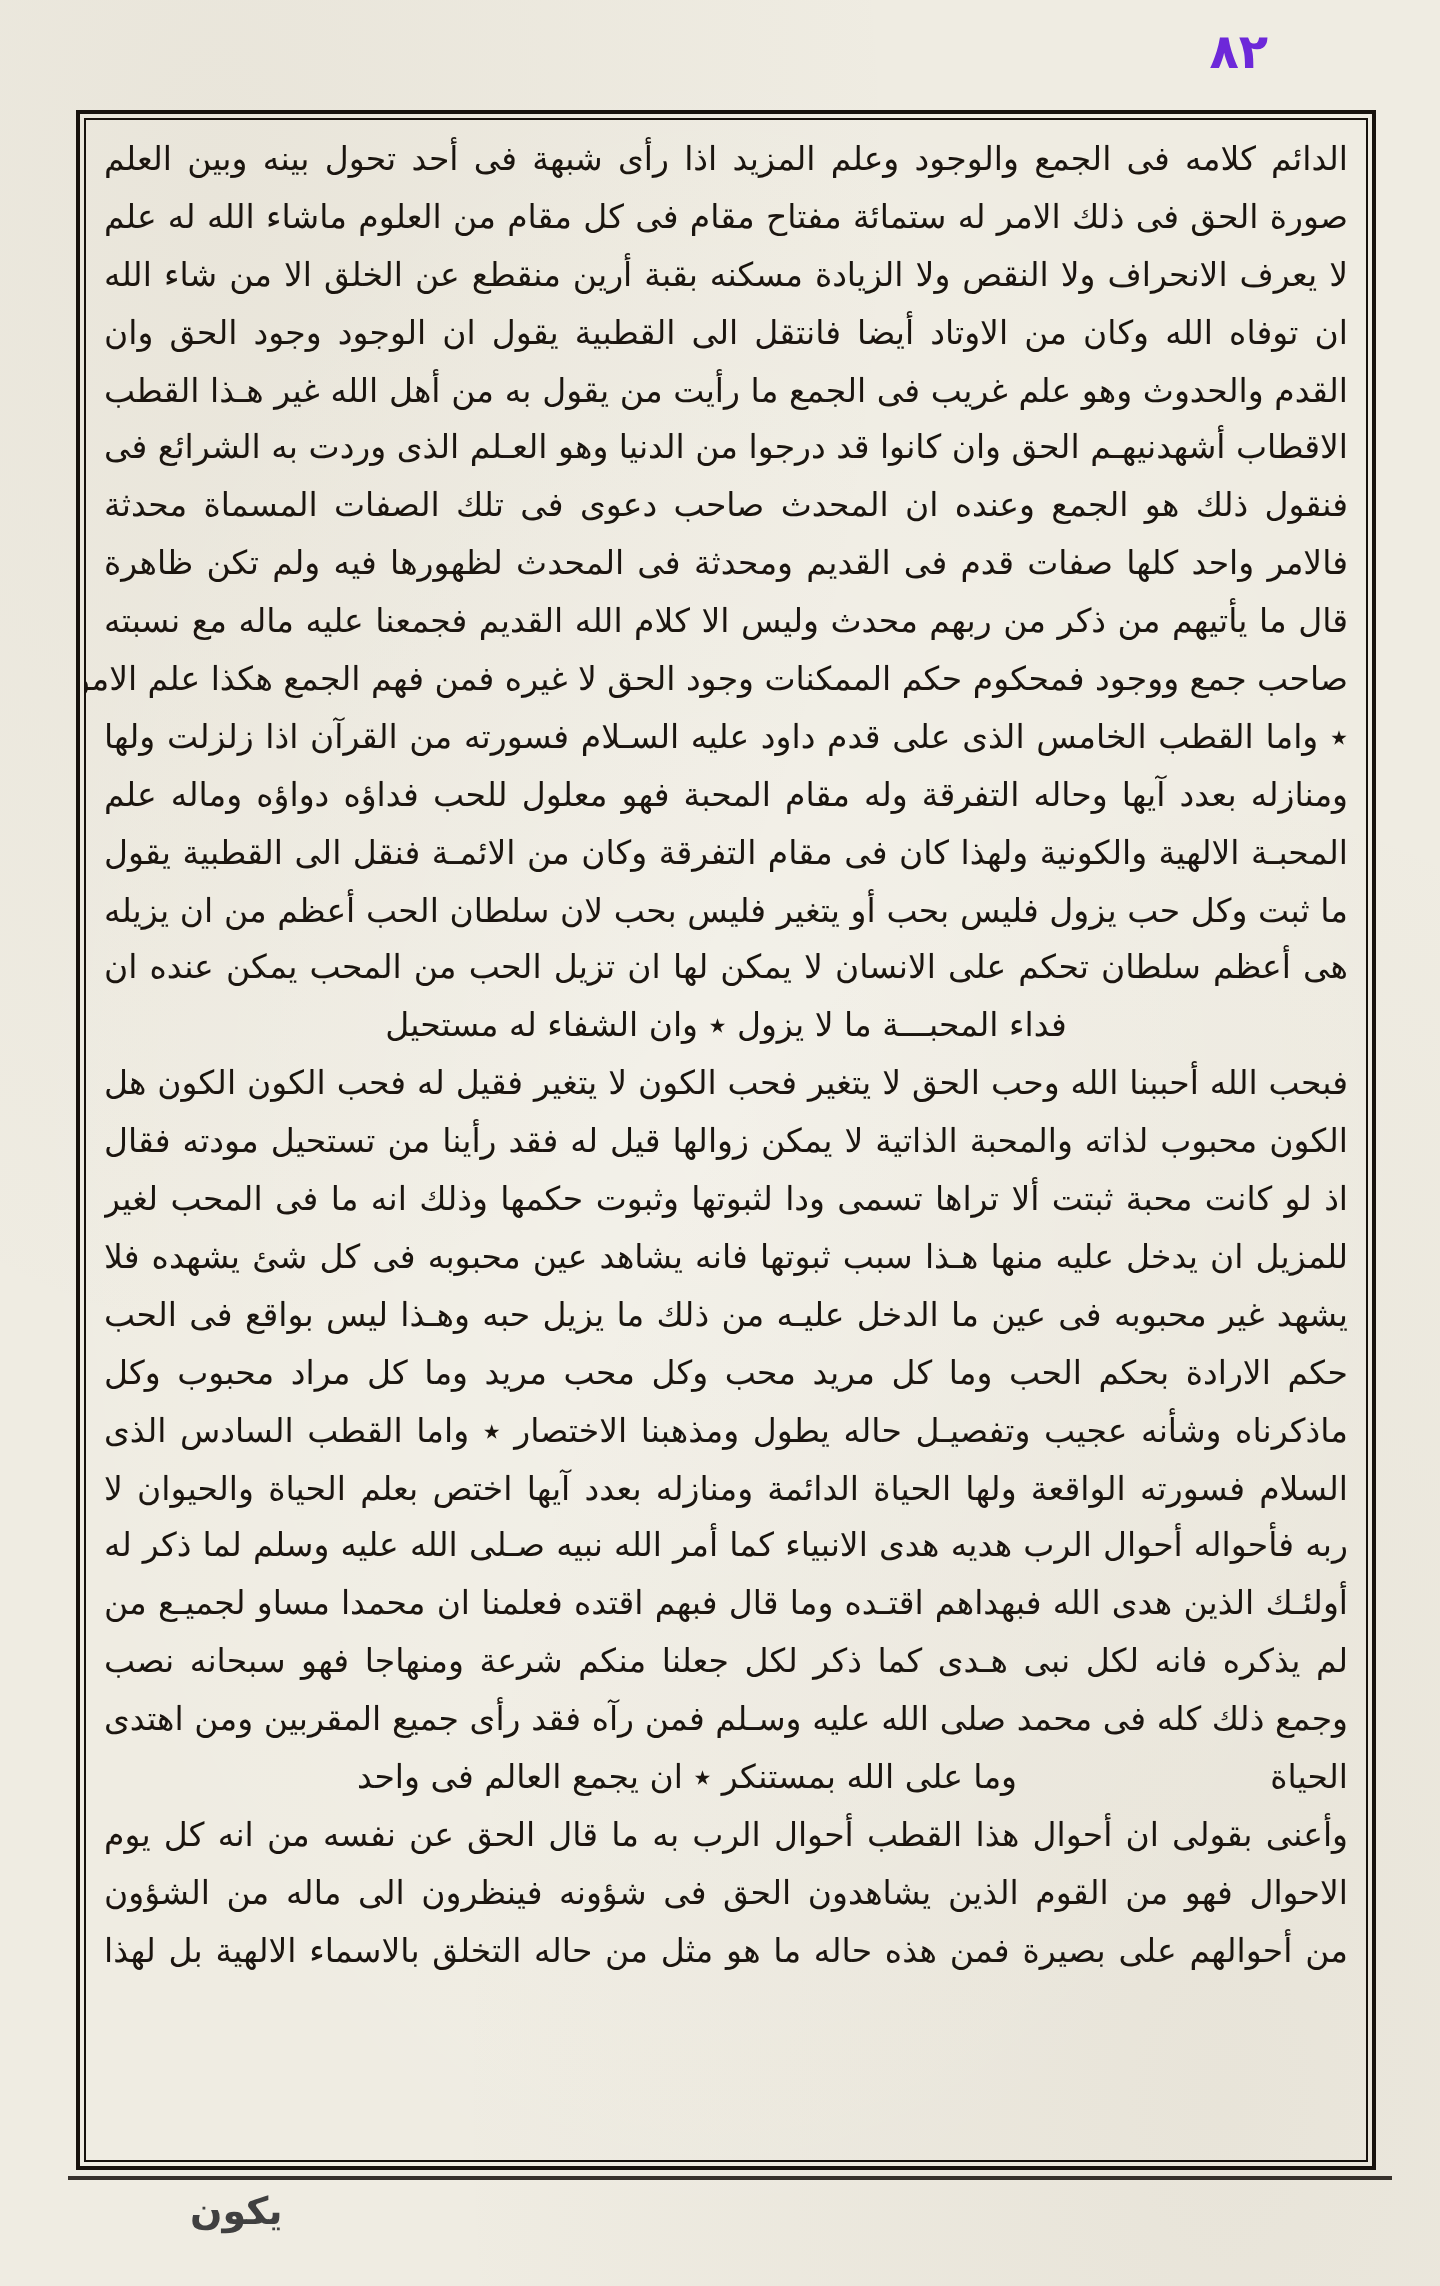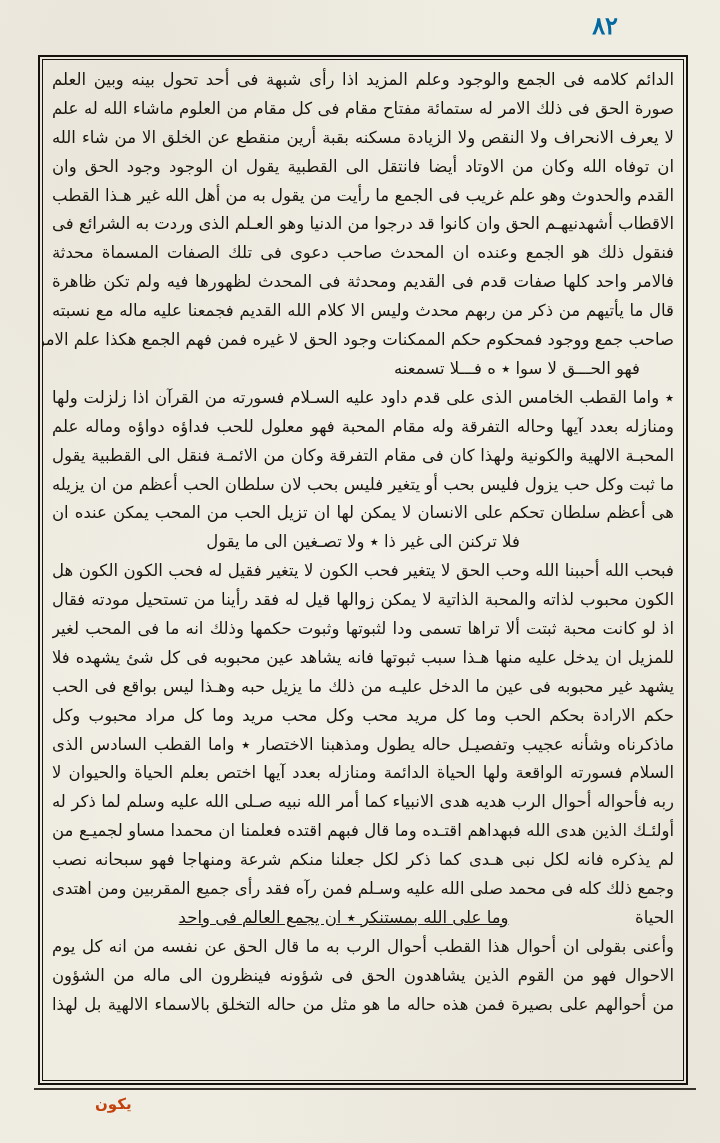--- a/index.html
+++ b/index.html
@@ -11,24 +11,23 @@
   }
   
   .paper-texture{
     position:absolute;inset:0;pointer-events:none;
     background:
       radial-gradient(ellipse at 15% 8%, rgba(120,100,70,.05), transparent 40%),
       radial-gradient(ellipse at 85% 92%, rgba(120,100,70,.06), transparent 45%),
       radial-gradient(ellipse at 50% 50%, rgba(255,255,255,.25), transparent 70%);
   }
   .page-number{
-    position:absolute;top:12px;right:102px;
+    position:absolute;top:12px;right:86px;
     font-size:24px;font-weight:bold;letter-spacing:1px;
-    color:#0369a1;
-    font-family:Liberation Serif, serif;
+    color:#6d28d9;
   }
   .frame-outer{
     position:absolute;left:38px;top:55px;width:650px;height:1030px;
     border:2.5px solid #17120d;
     box-sizing:border-box;
     background:transparent;
   }
   .frame-inner{
     position:absolute;inset:2px;
     border:1px solid #17120d;
@@ -51,24 +50,24 @@
     white-space:normal;
     overflow:hidden;height:28.9px;
   }
   .line.c{text-align:center;}
   .line.v2{
     display:flex;justify-content:space-between;
     padding:0 34px;
   }
   .line.m{display:flex;}
   .line.m .m-right{flex:0 0 auto;}
-  .line.m .m-center{flex:1 1 auto;text-align:center;text-decoration:underline;}
+  .line.m .m-center{flex:1 1 auto;text-align:center;}
   .catchword{
     position:absolute;left:95px;top:1095px;
-    direction:rtl;font-size:15px;font-weight:bold;color:#c2410c;text-align:center;
+    direction:rtl;font-size:19px;font-weight:bold;color:#404040;text-align:center;
   }
   
   .frame-outer::after{
     content:"";position:absolute;left:-6px;right:-10px;bottom:-7px;height:2px;
     background:#17120d;opacity:.85;
   }
 </style>
 </head>
 <body>
 
@@ -83,28 +82,27 @@
         <div class="line j">صورة الحق فى ذلك الامر له ستمائة مفتاح مقام فى كل مقام من العلوم ماشاء الله له علم الامتزاج والتركيب الاعتدالىّ</div>
         <div class="line j">لا يعرف الانحراف ولا النقص ولا الزيادة مسكنه بقبة أرين منقطع عن الخلق الا من شاء الله عاش طيبا مع الله الى</div>
         <div class="line j">ان توفاه الله وكان من الاوتاد أيضا فانتقل الى القطبية يقول ان الوجود وجود الحق وان الجمع جمع الحق صـفات</div>
         <div class="line j">القدم والحدوث وهو علم غريب فى الجمع ما رأيت من يقول به من أهل الله غير هـذا القطب فانى شاهدت هؤلاء</div>
         <div class="line j">الاقطاب أشهدنيهـم الحق وان كانوا قد درجوا من الدنيا وهو العـلم الذى وردت به الشرائع فى جانب الحق</div>
         <div class="line j">فنقول ذلك هو الجمع وعنده ان المحدث صاحب دعوى فى تلك الصفات المسماة محدثة ولاجل دعواه قلنا انه جمع والا</div>
         <div class="line j">فالامر واحد كلها صفات قدم فى القديم ومحدثة فى المحدث لظهورها فيه ولم تكن ظاهرة فحدثت عند المتصـف بها كما</div>
         <div class="line j">قال ما يأتيهم من ذكر من ربهم محدث وليس الا كلام الله القديم فجمعنا عليه ماله مع نسبته الينا فسمى من فعـل ذلك</div>
         <div class="line c">صاحب جمع ووجود فمحكوم حكم الممكنات وجود الحق لا غيره فمن فهم الجمع هكذا علم الامور كيف هيه</div>
         <div class="line v2">
-          <span>فهو الحـــق لا سوا ٭ ه فـــلا تسمعنه</span>
         </div>
         <div class="line j">٭ واما القطب الخامس الذى على قدم داود عليه السـلام فسورته من القرآن اذا زلزلت ولها نصـف القرآن</div>
         <div class="line j">ومنازله بعدد آيها وحاله التفرقة وله مقام المحبة فهو معلول للحب فداؤه دواؤه وماله علم يتقدم فيه على غيره الا علم ثبوت</div>
         <div class="line j">المحبـة الالهية والكونية ولهذا كان فى مقام التفرقة وكان من الائمـة فنقل الى القطبية يقول هـذا القطب ان الحب</div>
         <div class="line j">ما ثبت وكل حب يزول فليس بحب أو يتغير فليس بحب لان سلطان الحب أعظم من ان يزيله شئ حتى ان الغـفلة التى</div>
         <div class="line j">هى أعظم سلطان تحكم على الانسان لا يمكن لها ان تزيل الحب من المحب يمكن عنده ان يغفل الانسان عن نفسه</div>
-        <div class="line c">فلا تركنن الى غير ذا ٭ ولا تصـغين الى ما يقول</div>
+        <div class="line c">فداء المحبـــة ما لا يزول ٭ وان الشفاء له مستحيل</div>
         <div class="line j">فبحب الله أحببنا الله وحب الحق لا يتغير فحب الكون لا يتغير فقيل له فحب الكون الكون هل يتغير قال لا لان</div>
         <div class="line j">الكون محبوب لذاته والمحبة الذاتية لا يمكن زوالها قيل له فقد رأينا من تستحيل مودته فقال تلك ارادة ما هى محبة</div>
         <div class="line j">اذ لو كانت محبة ثبتت ألا تراها تسمى ودا لثبوتها وثبوت حكمها وذلك انه ما فى المحب لغير محبوبه فضلة من ذاته يتمكن</div>
         <div class="line j">للمزيل ان يدخل عليه منها هـذا سبب ثبوتها فانه يشاهد عين محبوبه فى كل شئ يشهده فلا يفقـده فلو صح للمحب أن</div>
         <div class="line j">يشهد غير محبوبه فى عين ما الدخل عليـه من ذلك ما يزيل حبه وهـذا ليس بواقع فى الحب فالتبس على من هذه حالته</div>
         <div class="line j">حكم الارادة بحكم الحب وما كل مريد محب وكل محب مريد وما كل مراد محبوب وكل محبوب مراد فقام هذا القطب</div>
         <div class="line j">ماذكرناه وشأنه عجيب وتفصيـل حاله يطول ومذهبنا الاختصار ٭ واما القطب السادس الذى على قدم سليمان عليه</div>
         <div class="line j">السلام فسورته الواقعة ولها الحياة الدائمة ومنازله بعدد آيها اختص بعلم الحياة والحيوان لا يأخذ حالا من أحواله الا عن</div>
         <div class="line j">ربه فأحواله أحوال الرب هديه هدى الانبياء كما أمر الله نبيه صـلى الله عليه وسلم لما ذكر له الانبياء عليهم السـلام قال</div>
         <div class="line j">أولئـك الذين هدى الله فبهداهم اقتـده وما قال فبهم اقتده فعلمنا ان محمدا مساو لجميـع من ذكره من الانبياء ومن</div>

